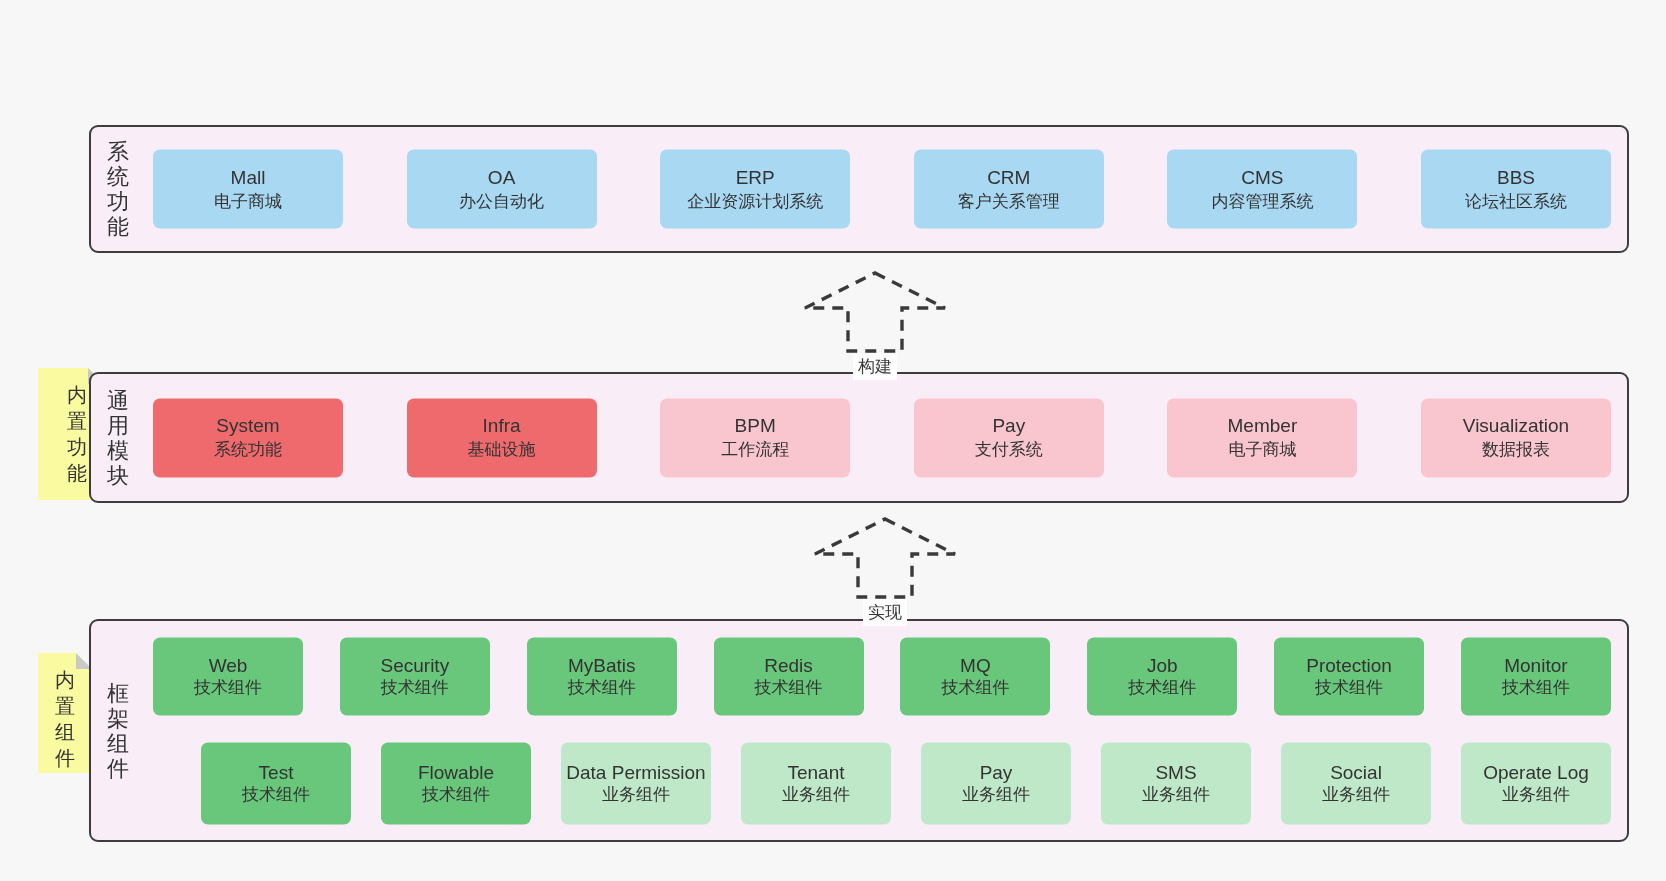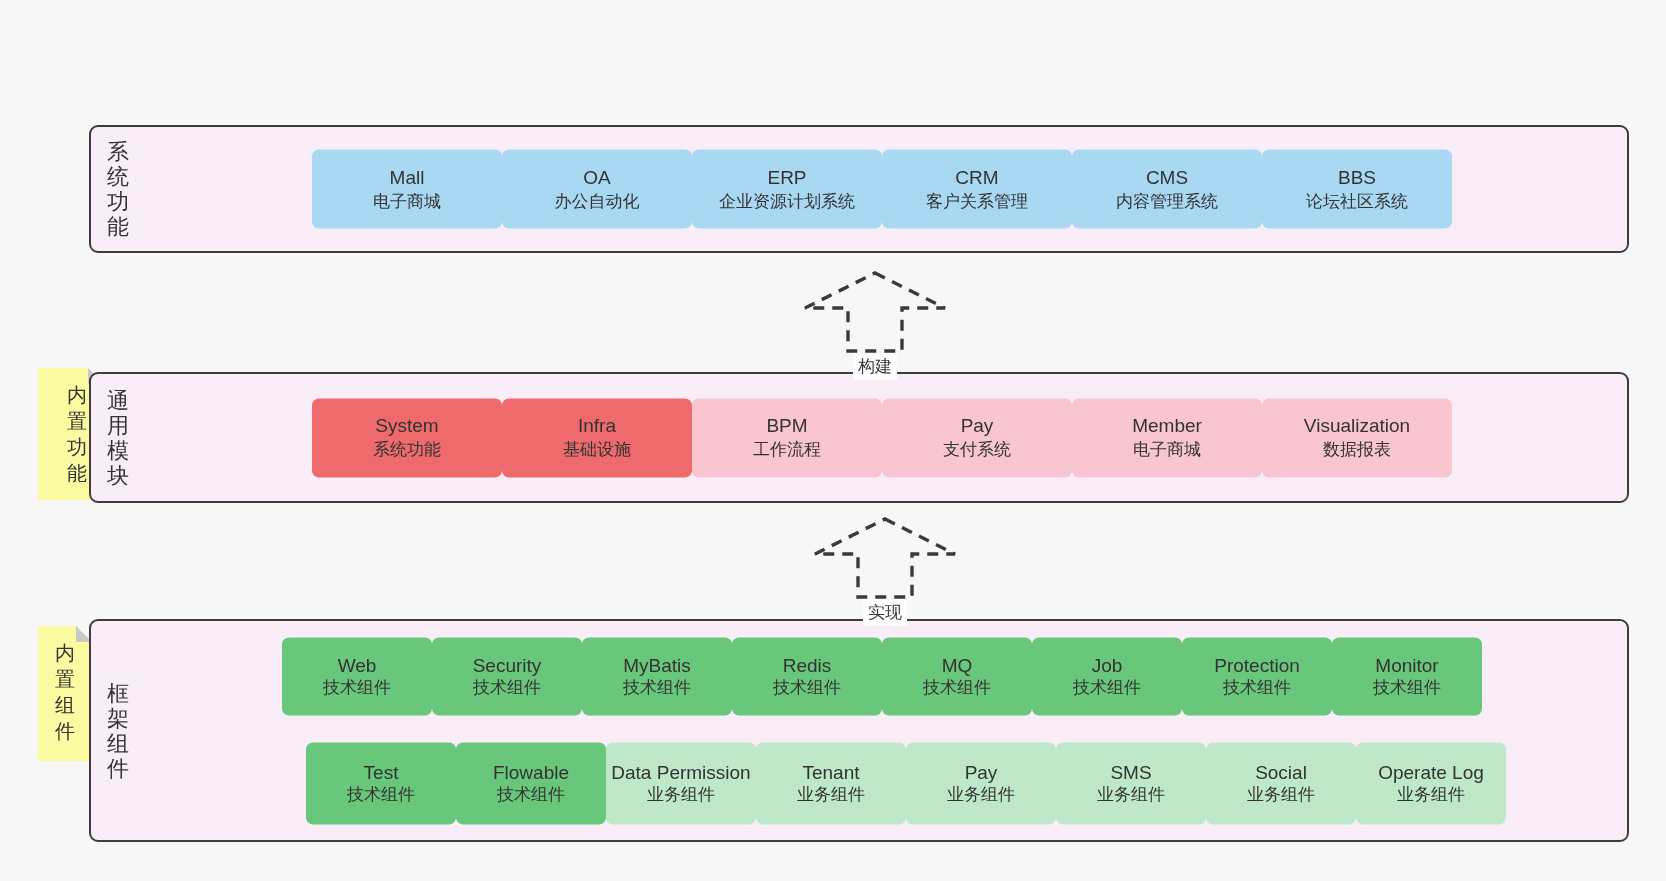--- a/index.html
+++ b/index.html
@@ -20,21 +20,21 @@
   #layer2{top:372px;height:131px;}
   #layer3{top:619px;height:223px;}
   .vlabel{
     position:absolute;left:13px;top:50%;transform:translateY(-50%);
     width:28px;font-size:22px;line-height:25px;text-align:center;
     word-break:break-all;color:#333;
   }
   .content{
     position:absolute;left:62px;right:16px;top:50%;transform:translateY(-50%);
   }
-  .row{display:flex;justify-content:center;}
+  .row{display:flex;justify-content:space-between;}
   .row + .row{margin-top:27px;padding-left:48px;}
   
   .box{
     box-sizing:border-box;border-radius:7px;
     display:flex;flex-direction:column;align-items:center;justify-content:center;
     text-align:center;color:#333;
   }
   .box .t{font-size:19px;line-height:24px;}
   .box .s{font-size:17px;line-height:24px;}
   .w190{width:190px;height:79px;}
@@ -46,21 +46,21 @@
   .box[data-color="red"]{background:var(--red,#ee6a6d);}
   .box[data-color="pink"]{background:var(--pink,#f9c5ce);}
   .box[data-color="green"]{background:var(--green,#68c77b);}
   .box[data-color="lightgreen"]{background:var(--lightgreen,#bee8c8);}
   
   .sticky{
     position:absolute;left:38px;width:54px;z-index:1;
     background:var(--sticky-yellow,#fafaa0);
   }
   #sticky2{top:368px;height:132px;padding-left:12px;}
-  #sticky3{top:626px;height:135px;}
+  #sticky3{top:653px;height:120px;}
   .sticky .fold{
     position:absolute;top:0;right:0;width:16px;height:16px;
     background:var(--sticky-fold,#c9c9c9);
     clip-path:polygon(0 0,100% 100%,0 100%);
   }
   .sticky .cut{
     position:absolute;top:0;right:0;width:16px;height:16px;
     background:var(--page-bg,#f7f7f7);
     clip-path:polygon(0 0,100% 0,100% 100%);
   }

